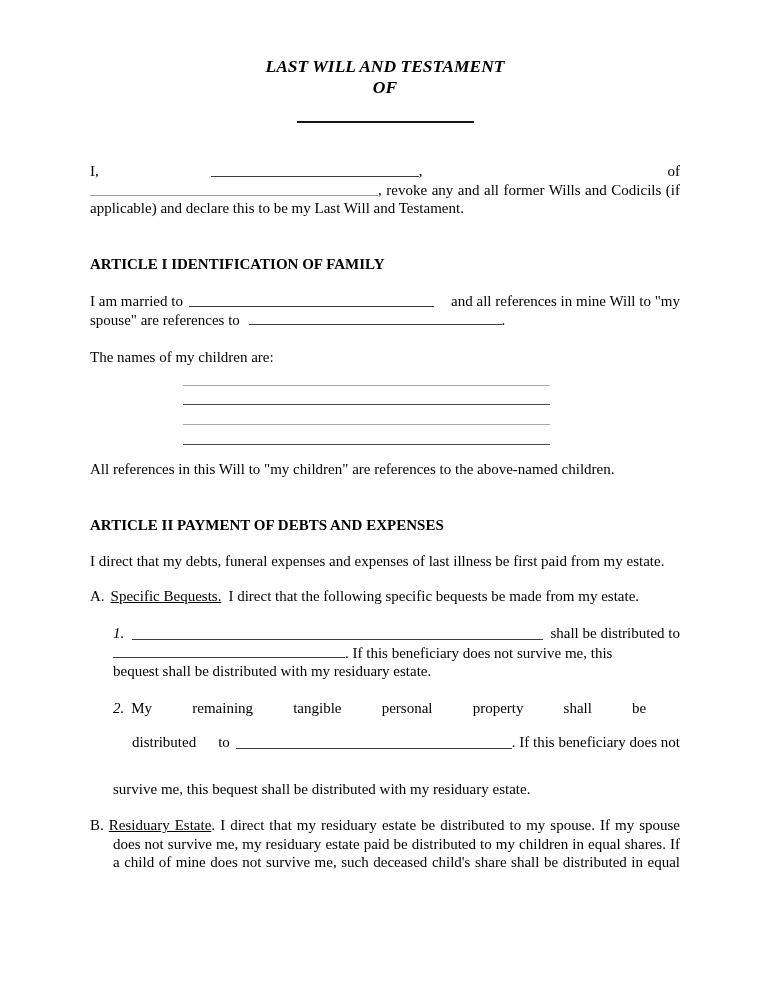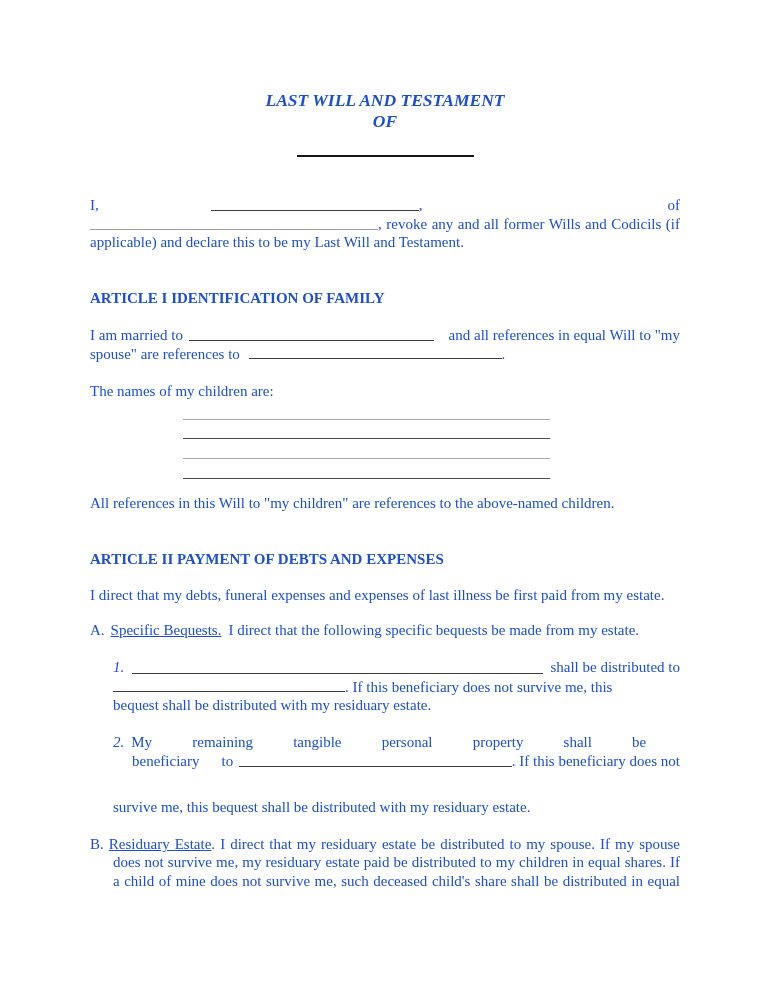--- a/index.html
+++ b/index.html
@@ -1,21 +1,21 @@
 <!DOCTYPE html>
 <html><head>
 <meta charset="utf-8">
 <style>
   html,body{margin:0;padding:0;background:#ffffff;}
   .page{
     width:768px;height:994px;box-sizing:border-box;
-    padding:90px 88px 0 90px;
+    padding:56px 88px 0 90px;
     background:#ffffff;
     font-family:"Liberation Serif","DejaVu Serif",serif;
-    font-size:15px;line-height:18.5px;color:#1d4ed8;
+    font-size:15px;line-height:18.5px;color:#000000;
     position:relative;overflow:hidden;
   }
   .title{text-align:center;font-weight:bold;font-style:italic;font-size:17.5px;line-height:21px;}
   .title-underline{width:177px;height:0;border-bottom:2px solid #161616;margin:23px auto 0 auto;}
   .heading{font-weight:bold;}
   .mt-par{margin-top:18px;}
   .mt-head{margin-top:37px;}
   .line{display:flex;align-items:flex-end;}
   .blank{display:inline-block;border-bottom:1px solid #3d3d3d;height:14px;vertical-align:baseline;}
   .line .blank{margin-bottom:3px;height:15px;}
@@ -53,21 +53,21 @@
     </div>
     <div>applicable) and declare this to be my Last Will and Testament.</div>
   </div>
 
   <div class="heading mt-head">ARTICLE I IDENTIFICATION OF FAMILY</div>
 
   <div class="mt-par">
     <div class="line">
       <span>I am married to</span>
       <span class="blank" style="margin-left:6px;width:245px;"></span>
-      <span class="ml-auto">and all references in equal Will to "my</span>
+      <span class="ml-auto">and all references in mine Will to "my</span>
     </div>
     <div>
       <span>spouse" are references to</span>
       <span class="blank" style="margin-left:5px;width:253px;"></span><span>.</span>
     </div>
   </div>
 
   <div class="mt-par">The names of my children are:</div>
 
   <div>
@@ -98,22 +98,22 @@
     </div>
     <div>bequest shall be distributed with my residuary estate.</div>
   </div>
 
   <div class="indent mt-par">
     <div class="line">
       <span class="num">2.</span>
       <span class="jline" style="width:515px;margin-left:7px;">My remaining tangible personal property shall be</span>
     </div>
     <div class="line" style="margin-left:19px;">
-      <span>beneficiary</span>
-      <span style="margin-left:22px;">to</span>
+      <span>distributed</span>
+      <span style="margin-left:22px;margin-top:16px;">to</span>
       <span class="blank grow" style="margin-left:6px;"></span>
         <span>.  If this beneficiary does not</span>
     </div>
     <div style="margin-left:-23px;padding-left:23px;margin-top:28px;">survive me, this bequest shall be distributed with my residuary estate.</div>
   </div>
 
   <div class="mt-par">
     <div class="jline">
       <span>B.</span>
       <span class="ul">Residuary Estate</span><span>.</span>

